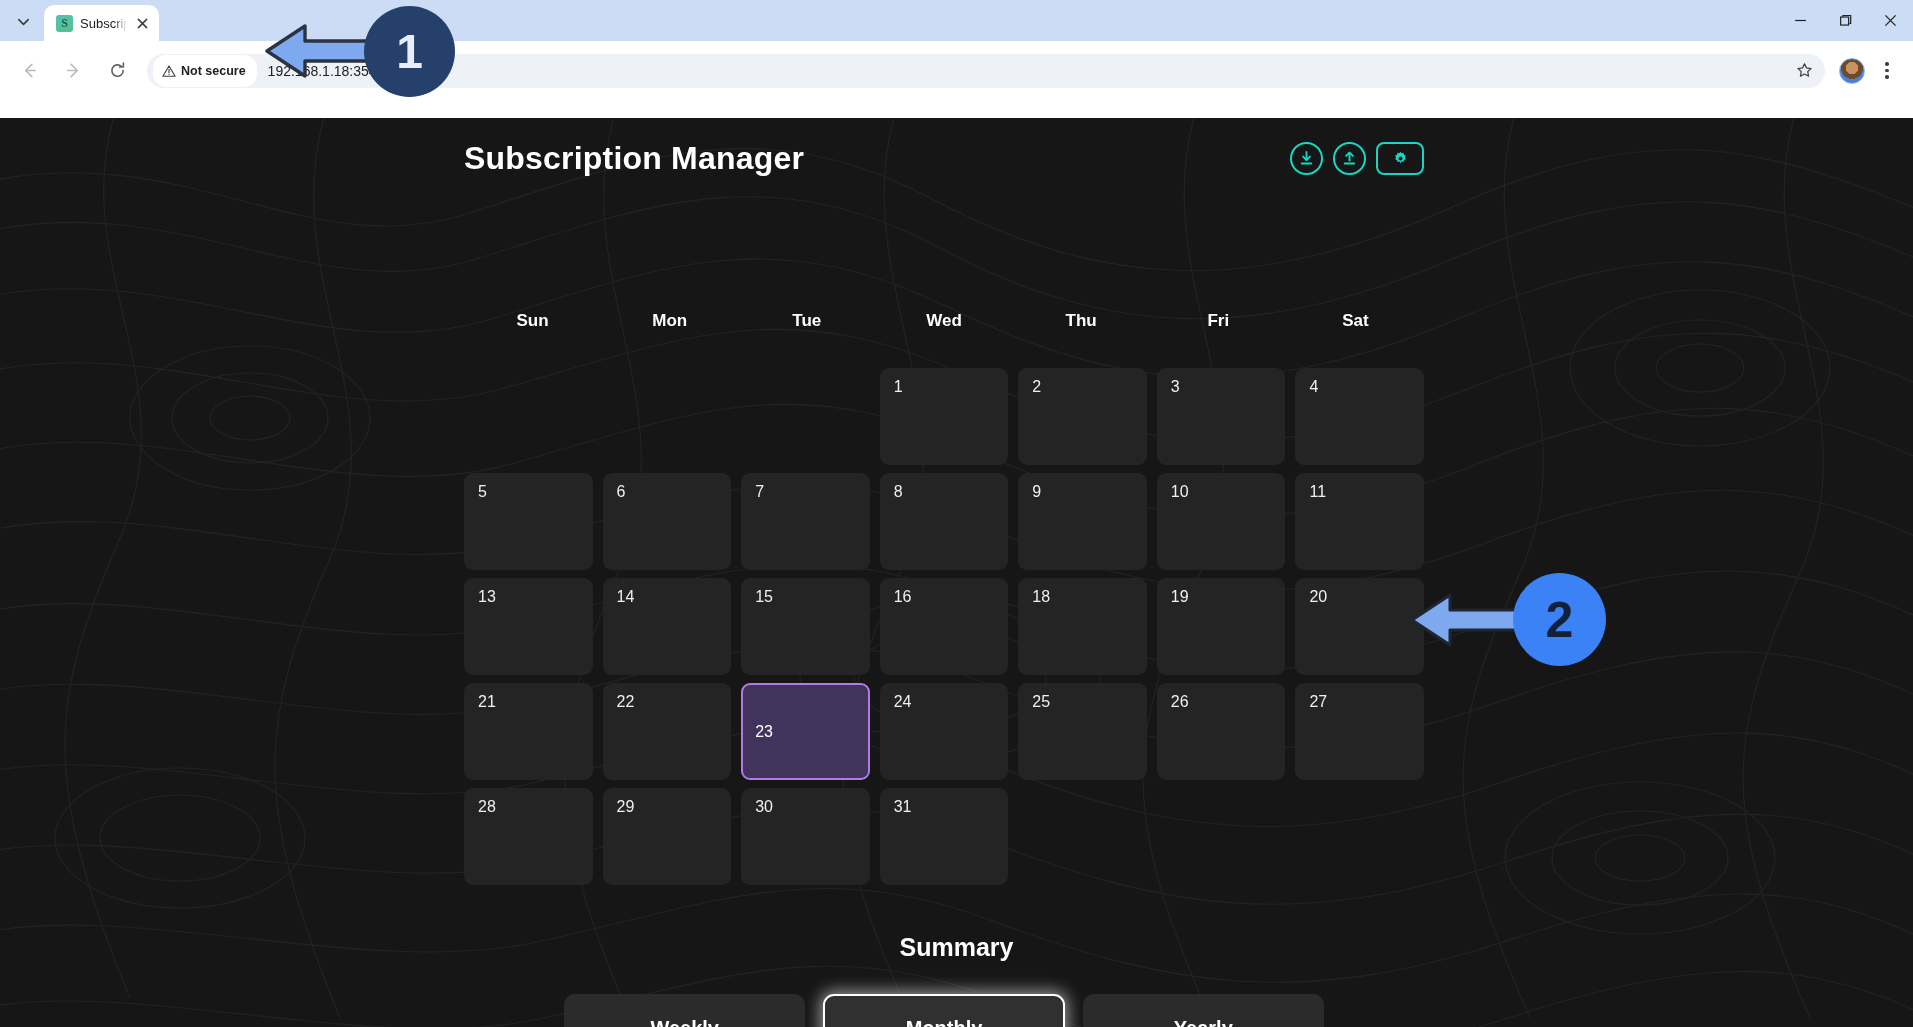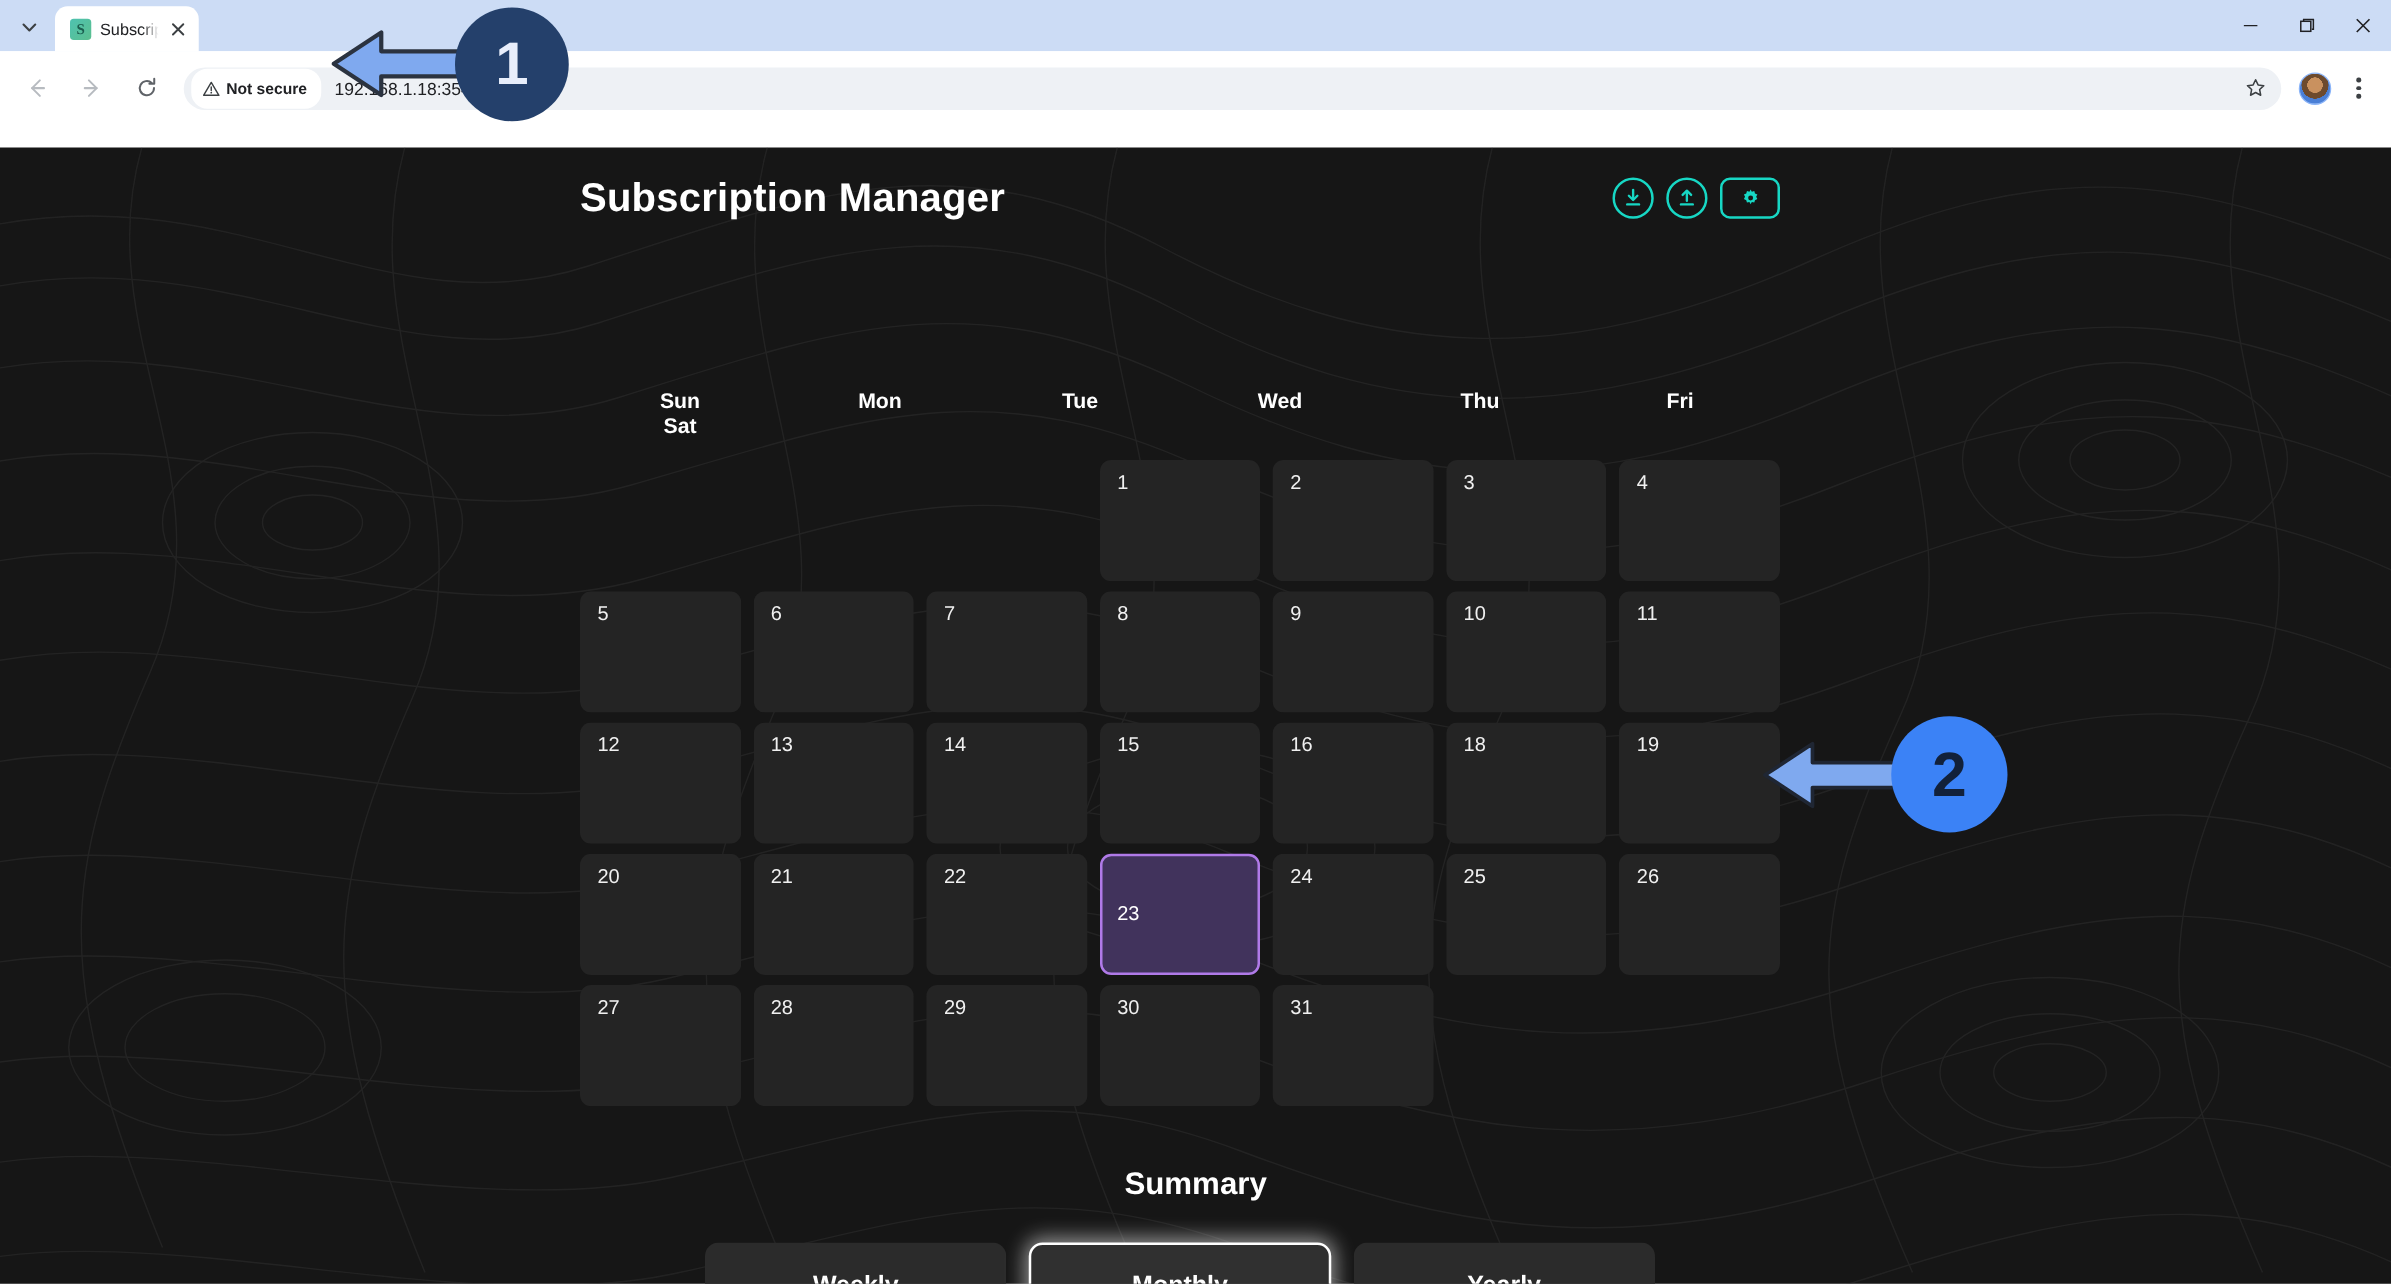--- a/index.html
+++ b/index.html
@@ -120,21 +120,21 @@
   }
   .icon-btn-rect{
     width:48px; height:33px; border-radius:8px;
     border:2px solid #17d7c4; background:transparent;
     display:flex; align-items:center; justify-content:center;
   }
   .icon-btn-circle svg, .icon-btn-rect svg{ width:17px; height:17px; }
 
   .dow-row{
     position:absolute; left:464px; top:193px; width:960px;
-    display:grid; grid-template-columns:repeat(6,1fr);
+    display:grid; grid-template-columns:repeat(7,1fr);
   }
   .dow{
     text-align:center; font-size:17px; font-weight:bold; color:#ffffff;
   }
 
   .cal-grid{
     position:absolute; left:464px; top:250px; width:960px;
     display:grid; grid-template-columns:repeat(7,1fr);
     grid-auto-rows:97px; gap:8px 10px;
   }
@@ -385,23 +385,20 @@
         <div class="cell">
           <span class="daynum">9</span>
         </div>
         <div class="cell">
           <span class="daynum">10</span>
         </div>
         <div class="cell">
           <span class="daynum">11</span>
         </div>
         <div class="cell">
-          <span class="daynum">12</span>
-        </div>
-        <div class="cell">
           <span class="daynum">13</span>
         </div>
         <div class="cell">
           <span class="daynum">14</span>
         </div>
         <div class="cell">
           <span class="daynum">15</span>
         </div>
         <div class="cell">
           <span class="daynum">16</span>

